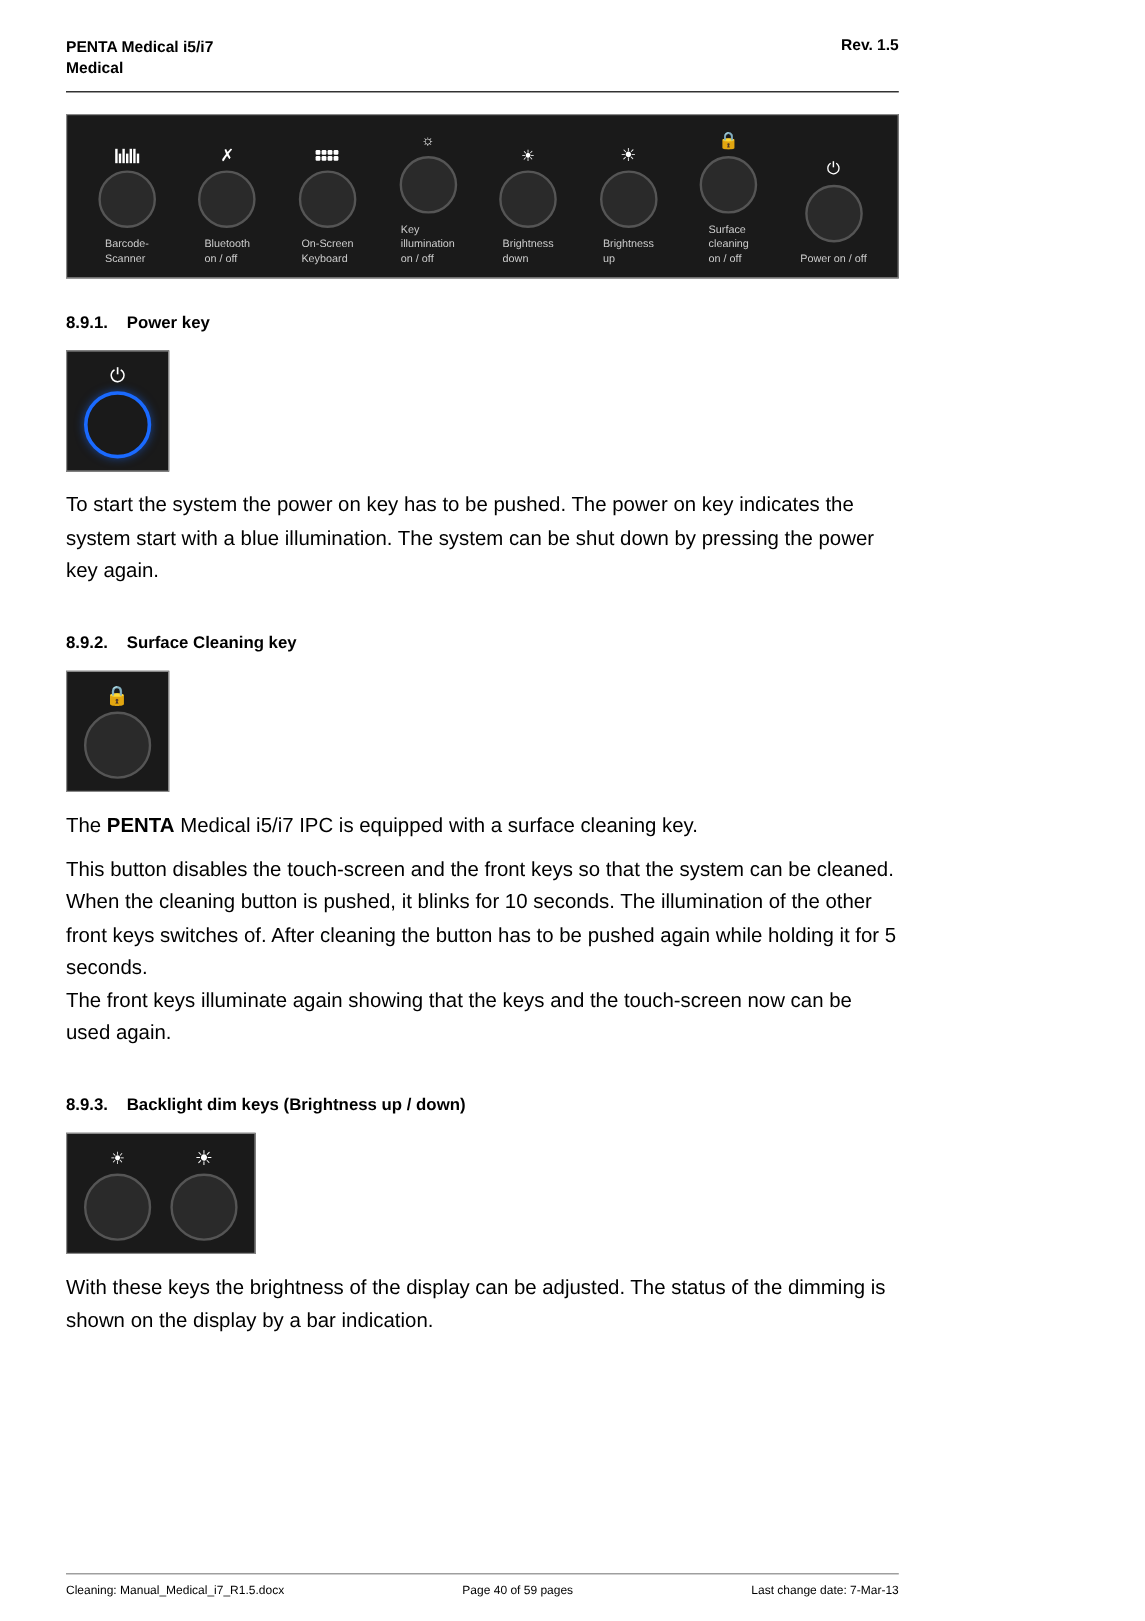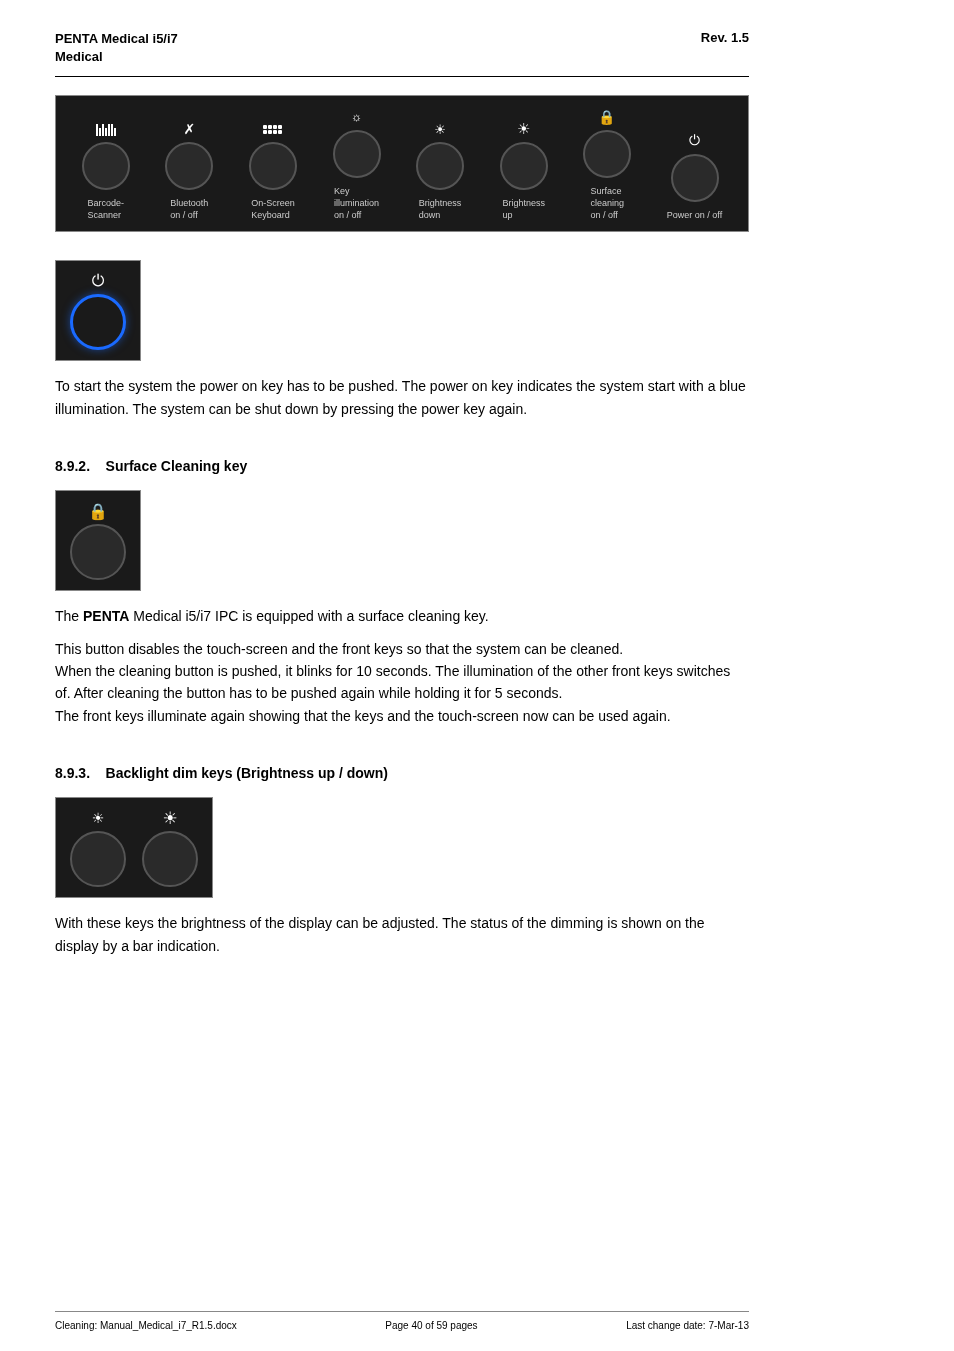--- a/index.html
+++ b/index.html
@@ -130,21 +130,21 @@
     }
     .key-demo-circle-blue {
       width: 56px;
       height: 56px;
       border-radius: 50%;
       border: 3px solid #1a6aff;
       background: #1a1a1a;
       box-shadow: 0 0 8px #1a6aff88;
     }
     .body-text {
-      font-size: 14px;
+      font-size: 17px;
       line-height: 1.6;
       margin-bottom: 10px;
       color: #000;
     }
     .body-text b {
       font-weight: bold;
     }
     
     .footer {
       margin-top: auto;
@@ -278,20 +278,23 @@
 
     <div class="key-item">
       <div class="key-icon-symbol power-icon">⏻</div>
       <div class="key-circle"></div>
       <div class="key-label">Power on / off</div>
     </div>
 
   </div>
 
   <div class="sub-section">
+    <div class="sub-section-title">
+      <span>8.9.1.</span>&nbsp;&nbsp;&nbsp;&nbsp;<span>Power key</span>
+    </div>
     <div class="key-demo-box">
       <div class="key-demo-item">
         <div class="key-demo-symbol power-icon" style="color:#fff;font-size:16px;">⏻</div>
         <div class="key-demo-circle-blue"></div>
       </div>
     </div>
     <div class="body-text">To start the system the power on key has to be pushed. The power on key indicates the system start with a blue illumination. The system can be shut down by pressing the power key again.</div>
   </div>
 
   <div class="sub-section">

